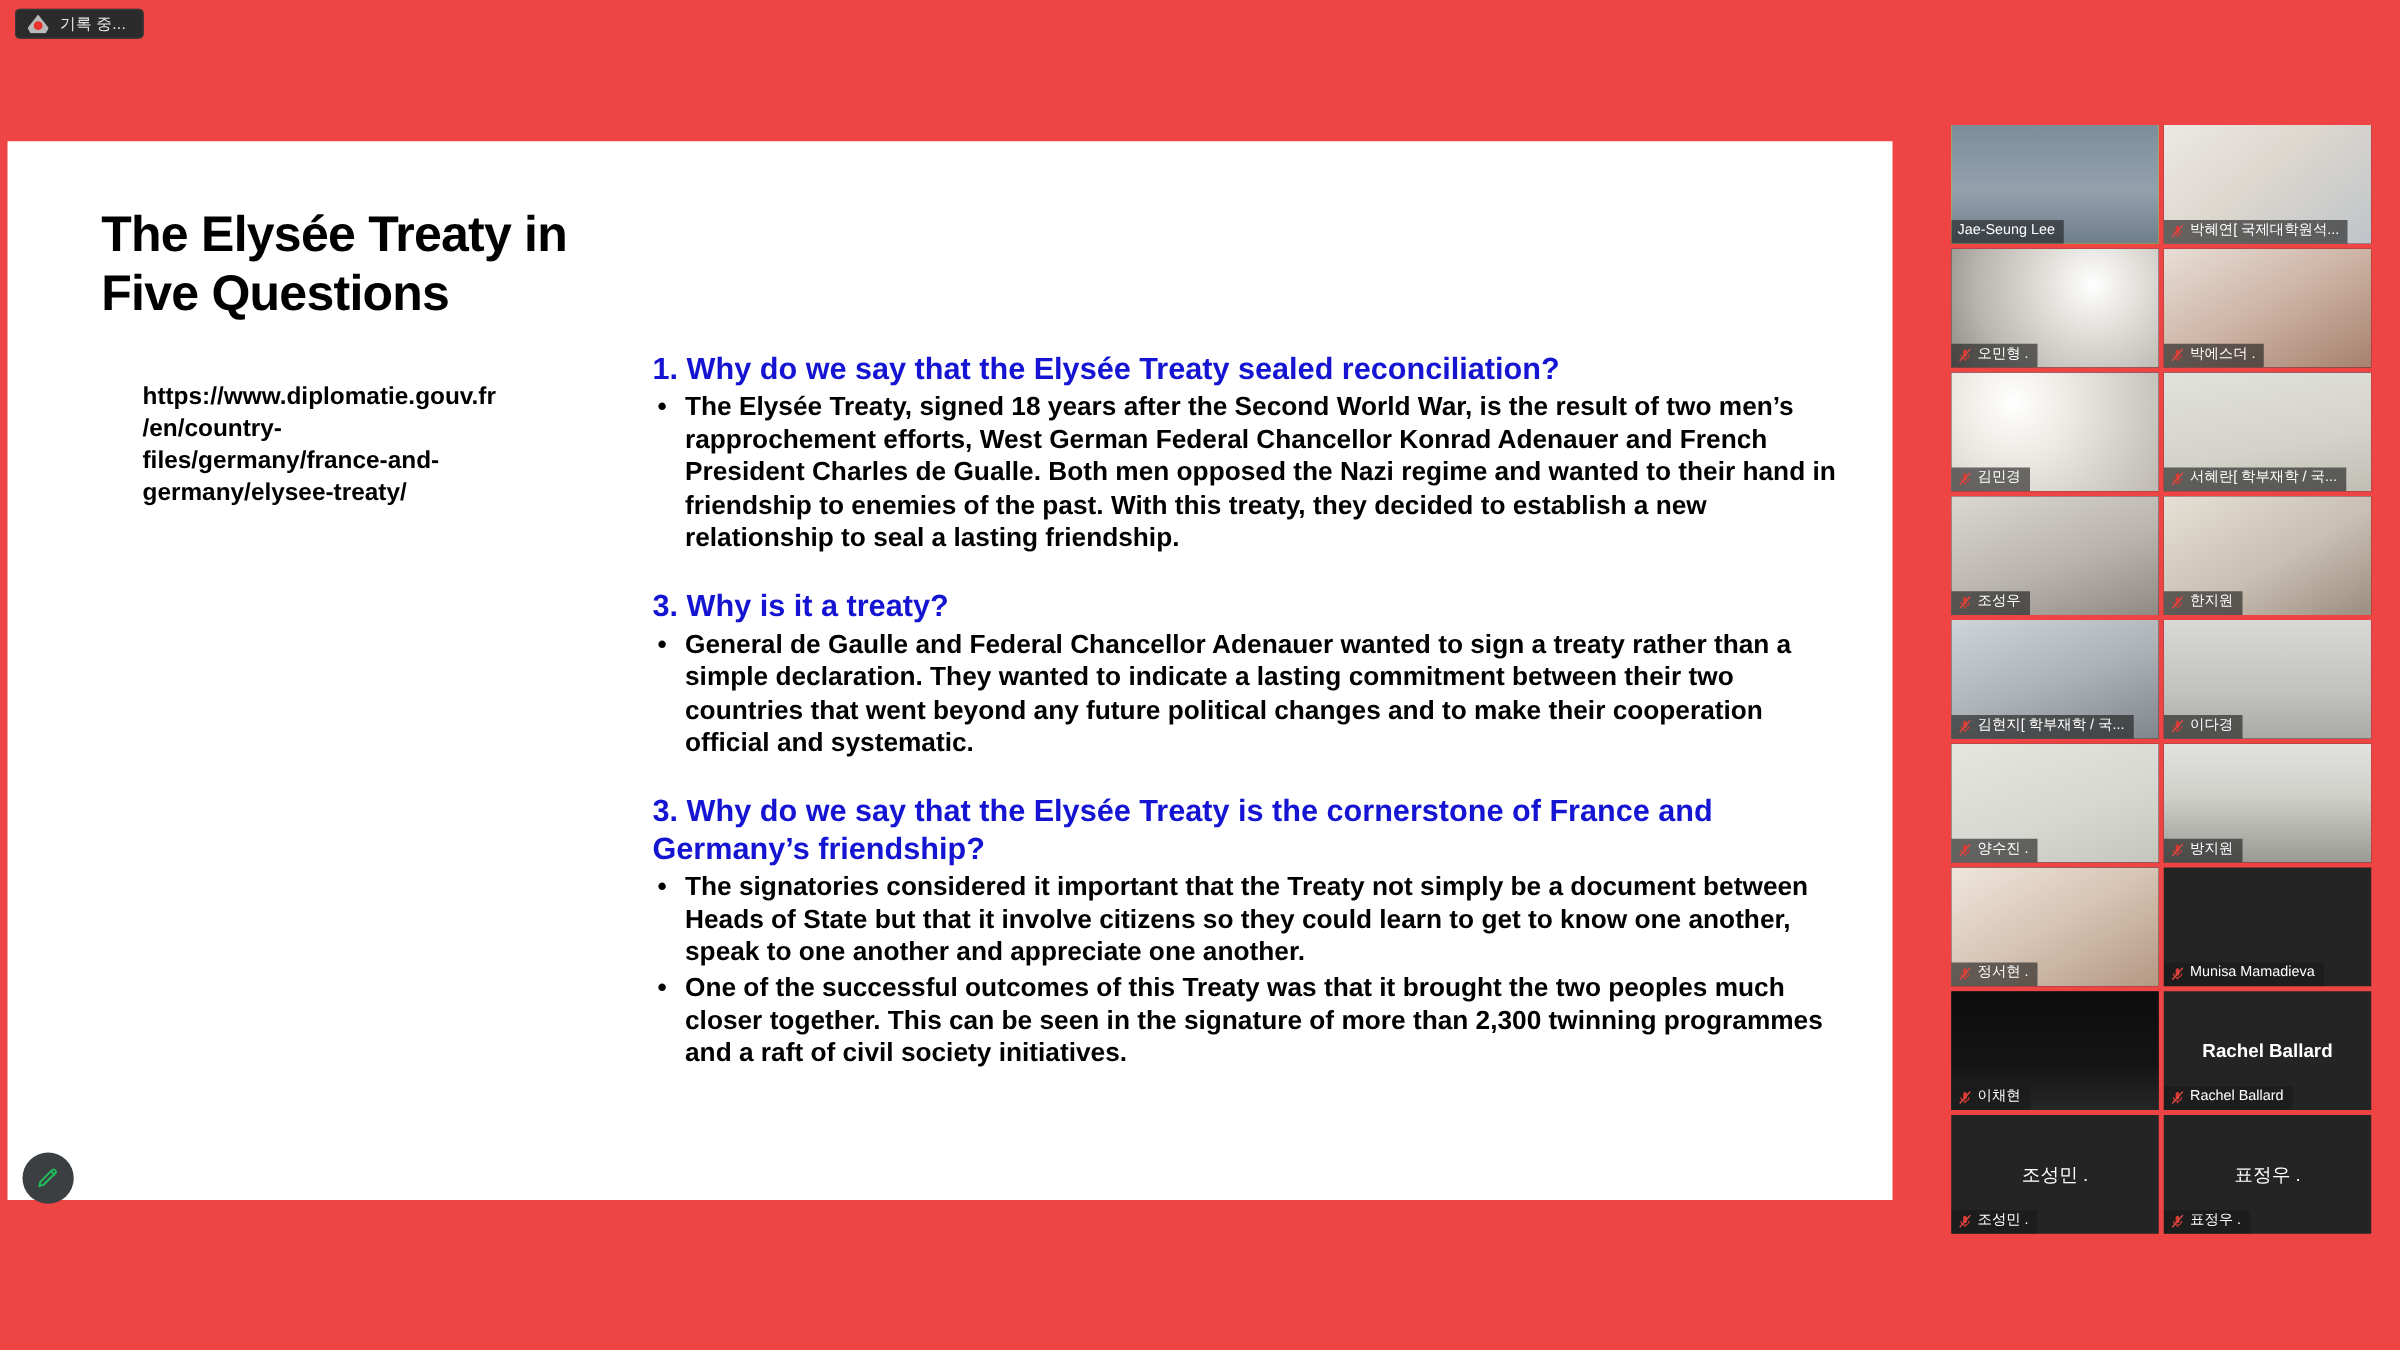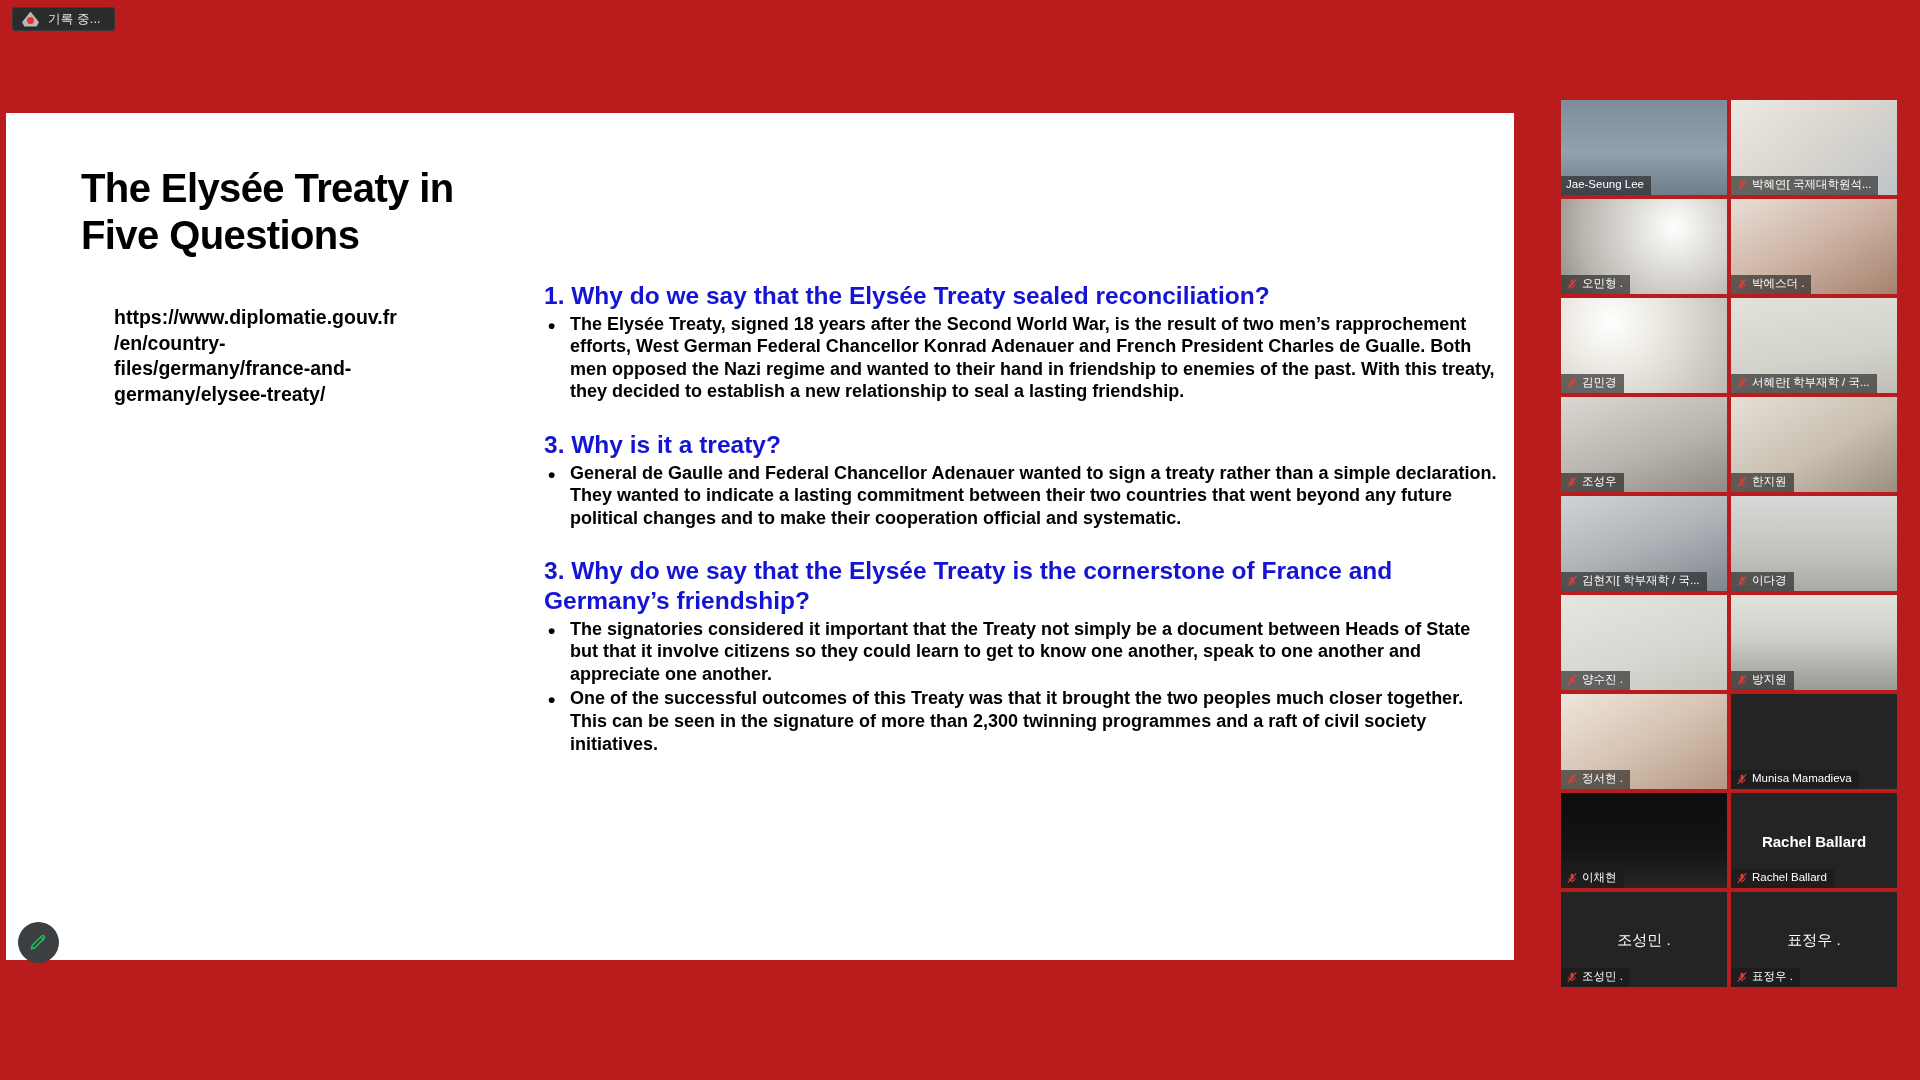--- a/index.html
+++ b/index.html
@@ -2,21 +2,21 @@
 <html><head>
 <meta charset="utf-8">
 <style>
   * { box-sizing: border-box; margin: 0; padding: 0; }
   html, body {
     width: 1920px; height: 1080px;
     background: #1a1a1a;
     font-family: "Liberation Sans", sans-serif;
     overflow: hidden;
   }
-  #app { position: relative; width: 1920px; height: 1080px; background: #b91c1c; }
+  #app { position: relative; width: 1920px; height: 1080px; background: #ef4444; }
 
   
   #rec-pill {
     position: absolute; left: 12px; top: 7px;
     height: 24px; display: flex; align-items: center; gap: 9px;
     padding: 0 14px 0 10px;
     background: #2b2b2b; border-radius: 4px;
     box-shadow: 0 0 0 1px #3a3a3a inset;
   }
   #rec-pill .glyph {
@@ -44,34 +44,34 @@
     color: #000; letter-spacing: -.6px;
     font-family: "Liberation Sans", sans-serif;
   }
   #slide-url {
     position: absolute; left: 108px; top: 192px; width: 285px;
     font-size: 19.5px; font-weight: 700; line-height: 1.32;
     color: #000; word-break: break-word;
   }
 
   #slide-body {
-    position: absolute; left: 538px; top: 168px; width: 955px;
+    position: absolute; left: 516px; top: 168px; width: 955px;
     color: #000;
   }
   .q-head {
     color: #1414d2; font-size: 24.5px; font-weight: 700;
     line-height: 1.21; margin-bottom: 2px;
     font-family: "Liberation Sans", sans-serif;
   }
   .q-block { margin-bottom: 27px; }
   .q-block:last-child { margin-bottom: 0; }
   ul.q-list { list-style: none; }
   ul.q-list li {
     position: relative; padding-left: 26px;
-    font-size: 18px; font-weight: 700; line-height: 1.255;
+    font-size: 21px; font-weight: 700; line-height: 1.255;
     color: #000; margin-top: 2px;
     font-family: "Liberation Sans", sans-serif;
   }
   ul.q-list li::before {
     content: "\2022"; position: absolute; left: 4px; top: -1px;
     font-size: 21px; line-height: 1.35;
   }
 
   
   #annotate-btn {

